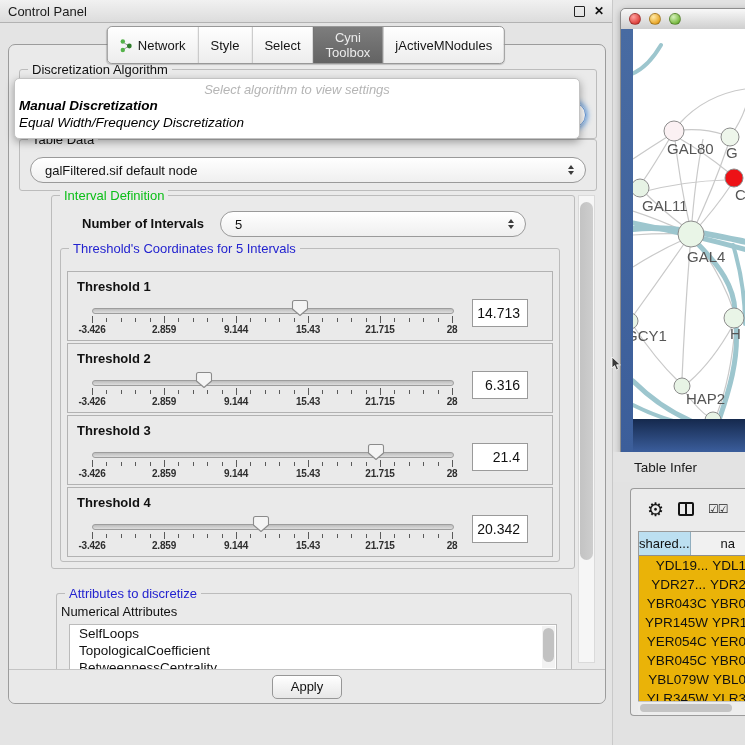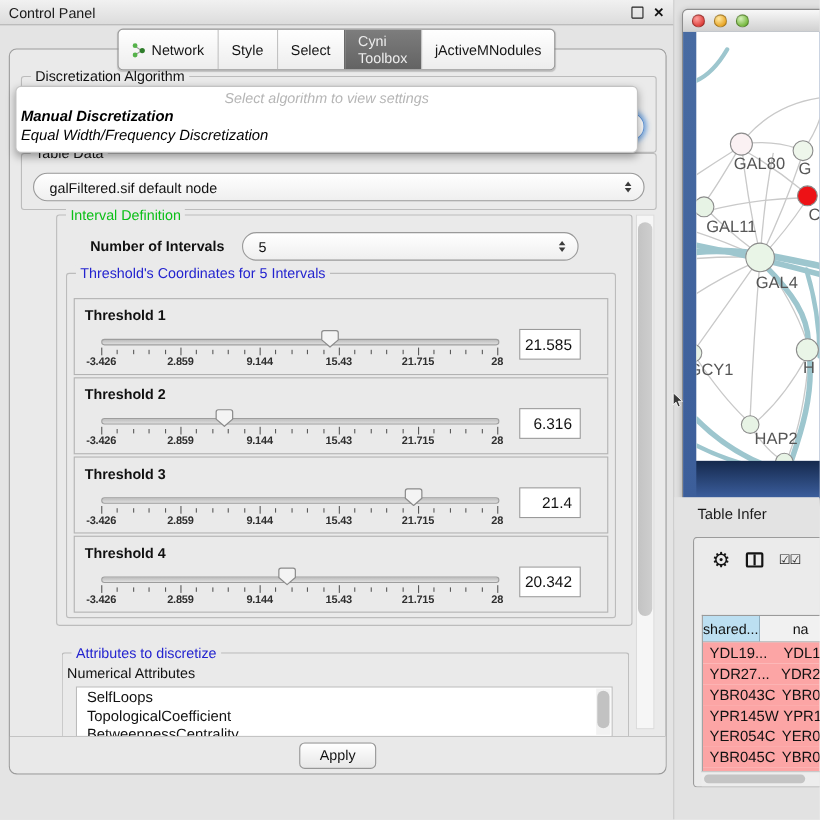--- a/index.html
+++ b/index.html
@@ -91,45 +91,45 @@
   
   #tp-bar{position:absolute;left:613px;top:452px;width:132px;height:30px;background:#e3e3e3;display:flex;
        align-items:center;padding-left:21px;font-size:13.5px;color:#1a1a1a;box-sizing:border-box;}
   #table-widget{position:absolute;left:630px;top:488px;width:115px;height:226px;background:#ebebeb;
        border:1px solid #9b9b9b;border-right:none;border-radius:4px 0 0 4px;overflow:hidden;}
   #tw-toolbar{position:absolute;left:0;top:0;right:0;height:40px;display:flex;align-items:center;gap:14px;padding-left:16px;}
   .gear{font-size:19px;color:#161616;line-height:19px;}
   .split-icon{width:16px;height:14px;border:2px solid #141414;border-radius:2px;position:relative;box-sizing:border-box;}
   .split-icon:after{content:"";position:absolute;left:5px;top:0;bottom:0;width:2px;background:#141414;}
   .checks{font-size:12px;color:#222;letter-spacing:-1px;}
-  #tw-table{position:absolute;left:7px;top:42px;right:0;bottom:13px;background:#fff;border:1px solid #9a9a9a;border-right:none;overflow:hidden;margin-top:28px;}
+  #tw-table{position:absolute;left:7px;top:42px;right:0;bottom:13px;background:#fff;border:1px solid #9a9a9a;border-right:none;overflow:hidden;}
   #tw-header{display:flex;height:23px;border-bottom:1px solid #8f8f8f;}
   .hc1{width:70px;background:#bcdff1;border-right:1px solid #90aebf;display:flex;align-items:center;
        justify-content:center;font-size:13px;box-sizing:border-box;}
   .hc2{width:80px;background:#f1f1f1;display:flex;align-items:center;padding-left:30px;font-size:13px;box-sizing:border-box;}
-  .trow{display:flex;height:19px;align-items:center;background:#fca5a5;}
+  .trow{display:flex;height:19px;align-items:center;background:#eab308;text-align:right;}
   .tc1{width:70px;padding-left:6px;font-size:13.5px;box-sizing:border-box;white-space:nowrap;}
   .tc2{padding-left:4px;font-size:13.5px;white-space:nowrap;}
   #tw-hscroll{position:absolute;left:7px;right:0;bottom:0;height:13px;background:#ededed;border-top:1px solid #c6c6c6;}
   #tw-hthumb{position:absolute;left:2px;top:2px;height:8px;width:92px;background:#c4c4c4;border-radius:5px;}
 </style>
 </head>
 <body>
 
 <div id="left-region">
 
   <div id="cp-titlebar">
     <span id="cp-title">Control Panel</span>
     <span id="cp-buttons">
       <span class="float-box"></span>
       <span class="close-x">✕</span>
     </span>
   </div>
 
-  <div class="seg-row" style="top:26px;">
+  <div class="seg-row" style="top:26px;text-align:center;">
     <div class="seg-group" id="top-tabs">
         <div class="seg">
           <svg width="13" height="15" viewBox="0 0 13 15">
             <line x1="3" y1="4" x2="9" y2="8" stroke="#9a9a9a"></line>
             <line x1="3" y1="12" x2="9" y2="8" stroke="#9a9a9a"></line>
             <circle cx="3" cy="3.5" r="2.2" fill="#55b24a"></circle>
             <circle cx="3" cy="12" r="2.2" fill="#55b24a"></circle>
             <circle cx="9.5" cy="8" r="2.4" fill="#2f7d2b"></circle>
           </svg>
           <span>Network</span>
@@ -231,21 +231,21 @@
                 <div class="tick major" style="left: 384px;"></div>
               </div>
     <div class="ticklabels">
                 <span class="ticklabel" style="left: 24px;">-3.426</span>
                 <span class="ticklabel" style="left: 96px;">2.859</span>
                 <span class="ticklabel" style="left: 168px;">9.144</span>
                 <span class="ticklabel" style="left: 240px;">15.43</span>
                 <span class="ticklabel" style="left: 312px;">21.715</span>
                 <span class="ticklabel" style="left: 384px;">28</span>
               </div>
-    <div class="valbox">21.585</div>
+    <div class="valbox">14.713</div>
   </div>
             <div class="thr-box" style="top: 94px;">
     <span class="thr-label">Threshold 2</span>
     <div class="track"></div>
     <svg class="handle" width="18" height="18" style="left: 126.599px;">
       <path d="M3.5 1.5 H14.5 Q16.5 1.5 16.5 3.5 V10 L9 16.5 L1.5 10 V3.5 Q1.5 1.5 3.5 1.5 Z" fill="#f4f4f4" stroke="#8b8b8b" stroke-width="1.1" stroke-linejoin="round"></path>
     </svg>
     <div class="ticks">
                 <div class="tick major" style="left: 24px;"></div>
                 <div class="tick" style="left: 38.4px;"></div>

